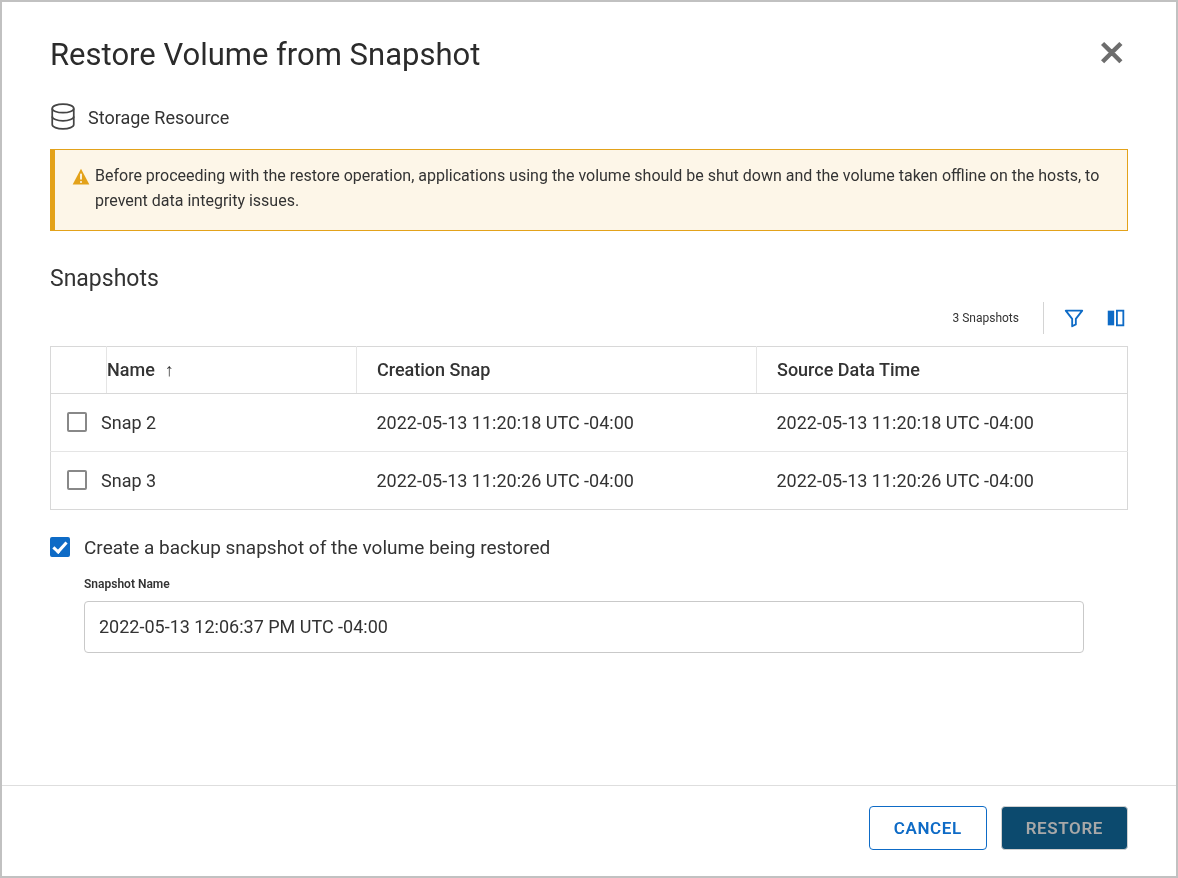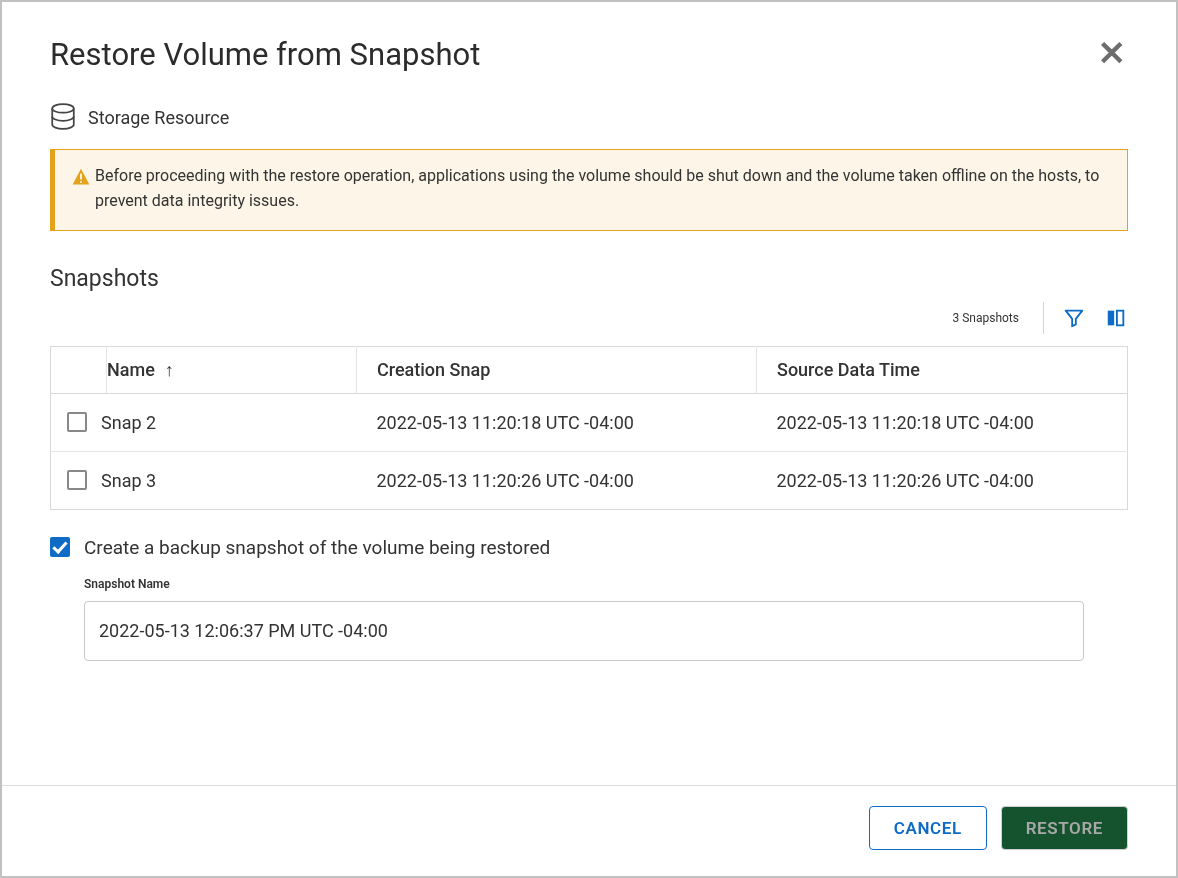--- a/index.html
+++ b/index.html
@@ -185,21 +185,21 @@
   .field-label {
     font-size: 12px;
     font-weight: 600;
     color: #333;
     margin-bottom: 10px;
     display: block;
   }
   .text-input {
     width: 100%;
     max-width: 1000px;
-    height: 60px;
+    height: 52px;
     border: 1px solid #c9c9c9;
     border-radius: 4px;
     padding: 0 14px;
     font-size: 18px;
     color: #333;
     font-family: inherit;
   }
   .footer {
     border-top: 1px solid #dedede;
     padding: 20px 48px 26px;
@@ -217,21 +217,21 @@
     cursor: pointer;
     font-family: inherit;
   }
   .btn-outline {
     background: #fff;
     border: 1px solid #0e6bc6;
     color: #0e6bc6;
     text-align: right;
   }
   .btn-disabled {
-    background: #14532d;
+    background: #0c4a6e;
     border: 1px solid #d0d0d0;
     color: #a8a8a8;
     cursor: not-allowed;
   }
 </style>
 </head>
 <body>
 
 <div class="dialog">
   <div class="dialog-body">

